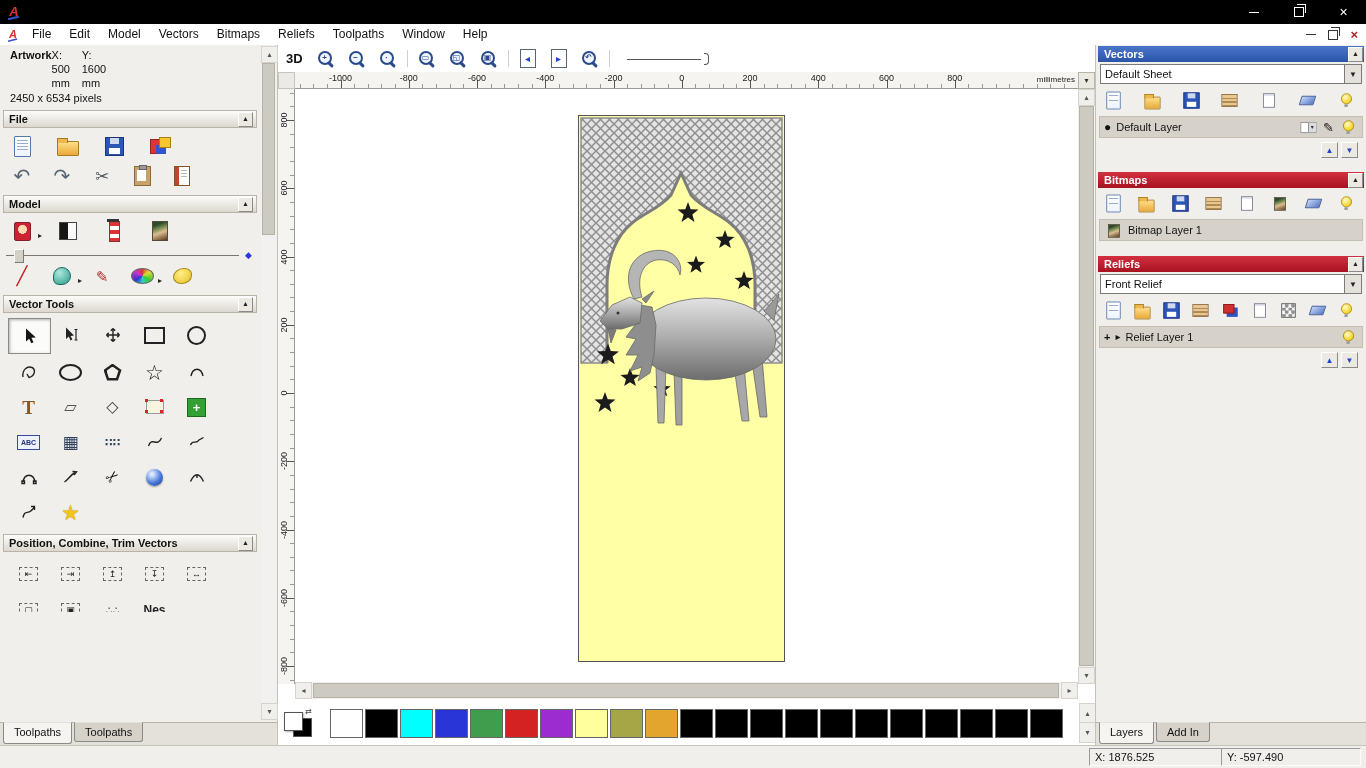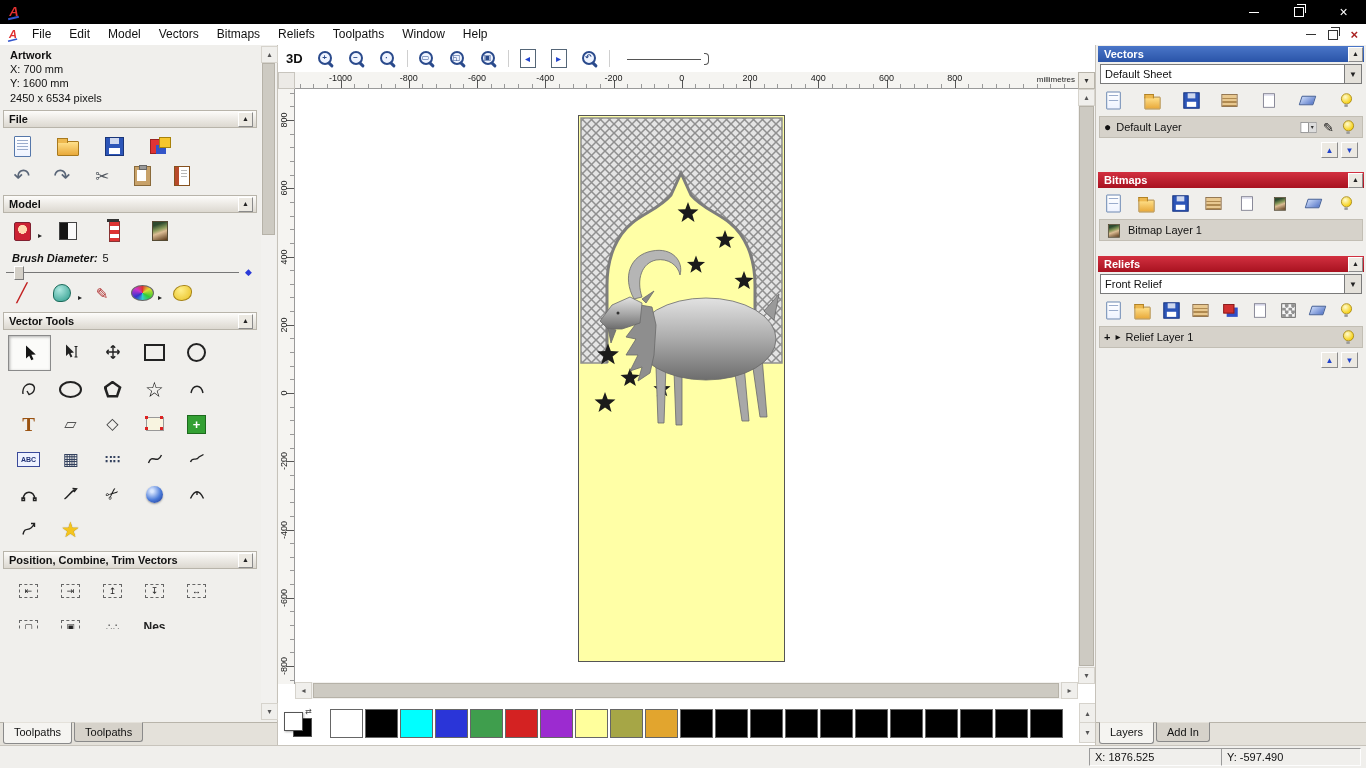--- a/index.html
+++ b/index.html
@@ -32,21 +32,21 @@
   .center-pane{position:absolute;left:278px;top:45px;width:817px;bottom:22px;background:#fff;}
   .right-panel{position:absolute;left:1095px;top:45px;right:0;bottom:22px;background:#f0efec;border-left:1px solid #c6c2ba;}
   .statusbar{position:absolute;left:0;bottom:0;right:0;height:22px;background:#f0efec;border-top:1px solid #c8c4bc;}
   .status-cell{position:absolute;top:2px;height:16px;background:#f0efec;border:1px solid;border-color:#9a9a9a #fdfdfd #fdfdfd #9a9a9a;font-size:11px;display:flex;align-items:center;padding-left:5px;}
 
   
   .lp-content{position:absolute;left:0;top:0;right:17px;bottom:24px;overflow:hidden;}
   .sec-h{height:16px;margin:3px 3px 2px 3px;background:linear-gradient(#fdfcfa,#dcd8d0);border:1px solid #b8b4aa;display:flex;align-items:center;justify-content:space-between;font-weight:bold;padding:0 3px 0 5px;}
   .hdr-btn{width:13px;height:13px;background:#ece9e2;border:1px solid;border-color:#fff #8a8a8a #8a8a8a #fff;font-size:7px;line-height:11px;text-align:center;color:#222;}
   .pi-grid{display:flex;flex-wrap:wrap;padding:3px 8px 2px 10px;line-height:14px;}
-  .pi-col{width:105px;display:flex;flex-direction:column;}
+  .pi-col{width:105px;display:flex;flex-direction:row;}
   .pi-col b{font-weight:bold;}
   .pi-full{width:100%;margin-top:1px;}
   .tool-row{display:flex;align-items:center;padding:4px 6px 4px 10px;gap:22px;}
   .tool-row.tight{gap:16px;padding-top:2px;}
   .brush-row{display:flex;align-items:center;gap:5px;padding:5px 6px 0 12px;}
   .brush-label{font-style:italic;font-weight:bold;}
   .slider-row{display:flex;align-items:center;padding:4px 8px 2px 6px;gap:6px;}
   .slider-groove{position:relative;flex:1;height:1px;background:#777;}
   .slider-handle{position:absolute;left:8px;top:-6px;width:8px;height:12px;background:#d4d0c8;border:1px solid;border-color:#fff #7a7a7a #7a7a7a #fff;}
   .vgrid{display:grid;grid-template-columns:repeat(5,42px);padding:3px 4px 2px 8px;row-gap:1px;}
@@ -205,21 +205,21 @@
       <span class="mdi-close">×</span>
     </div>
   </div>
 
   <div class="left-panel">
     <div class="lp-content">
 
       <div class="pi-grid">
         <div class="pi-col">
           <b>Artwork</b>
-          <span>X: 700 mm</span>
+          <span>X: 500 mm</span>
           <span>Y: 1600 mm</span>
         </div>
         <div class="pi-full">2450 x 6534 pixels</div>
       </div>
 
       <div class="sec-h">
         <span>File</span>
         <span class="hdr-btn">▲</span>
       </div>
       <div class="tool-row">
@@ -267,24 +267,20 @@
             <span class="ic-invert"></span>
           </span>
           <span class="ic">
             <span class="ic-lh"></span>
           </span>
           <span class="ic">
             <span class="ic-ml"></span>
           </span>
         </div>
 
-      <div class="brush-row">
-        <span class="brush-label">Brush Diameter:</span>
-        <span>5</span>
-      </div>
       <div class="slider-row">
         <div class="slider-groove">
           <div class="slider-handle"></div>
         </div>
         <span class="glyph" style="font-size:9px;color:#2a3ad8">◆</span>
       </div>
       <div class="tool-row tight">
           <span class="ic">
             <span class="glyph" style="font-size: 18px; color: rgb(194, 32, 32); font-weight: bold;">╱</span>
           </span>

